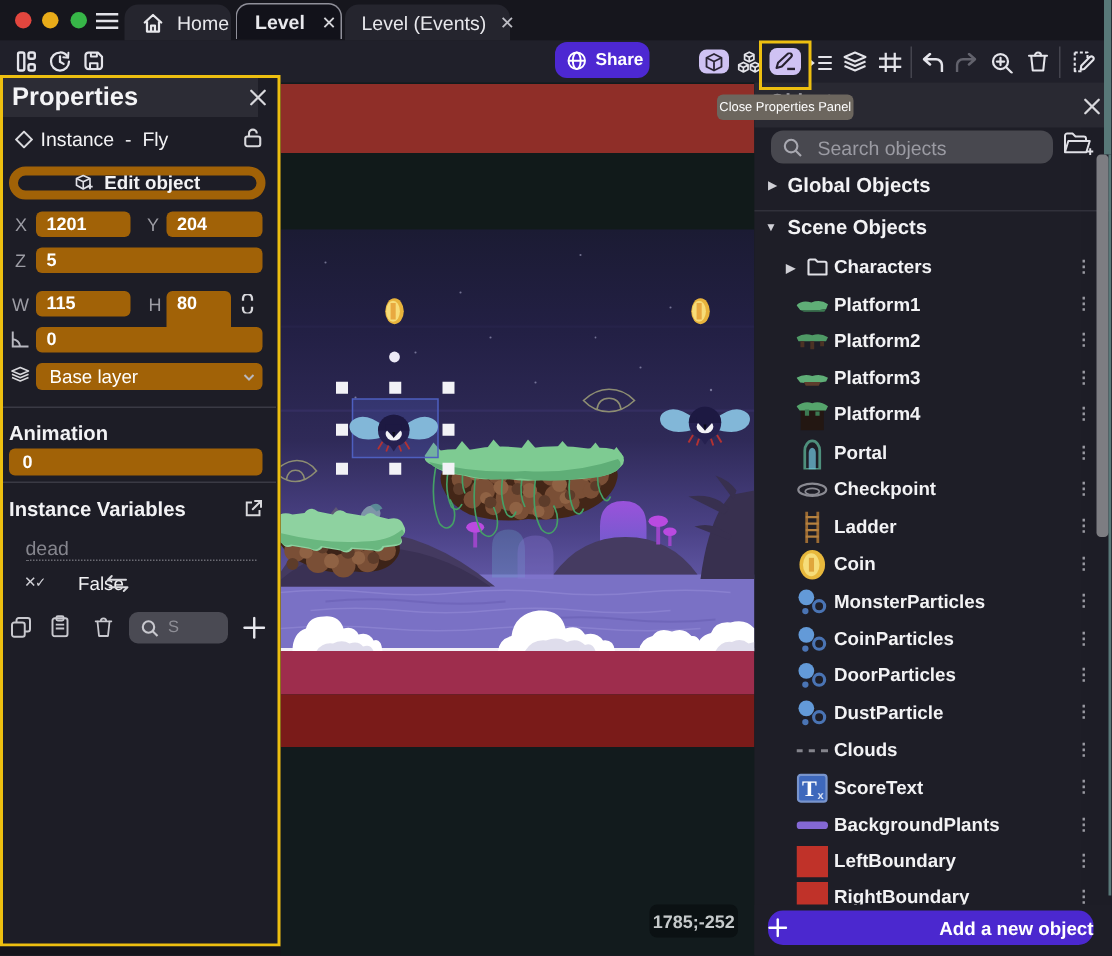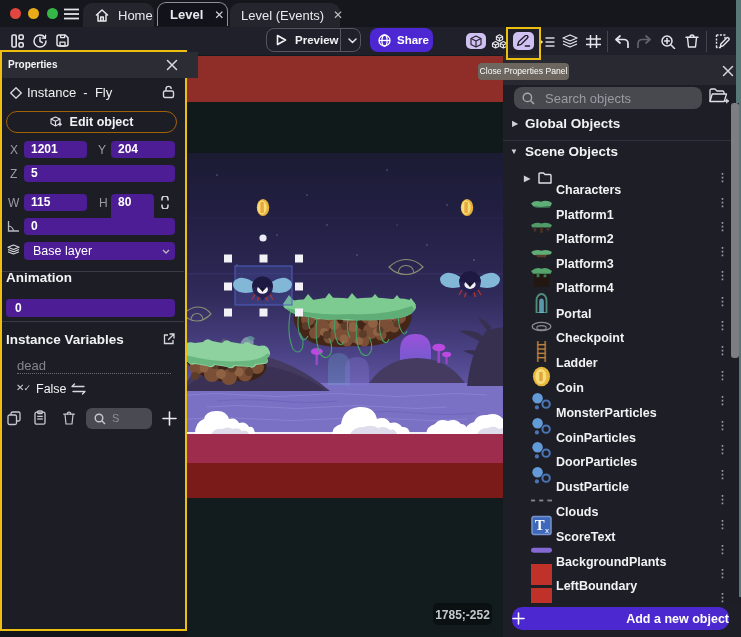--- a/index.html
+++ b/index.html
@@ -7,29 +7,29 @@
   .abs{position:absolute;}
   svg{display:block;}
   
   #tabbar{left:0;top:0;width:741px;height:27px;background:#16161d;padding-left:24px;}
   .dot{position:absolute;top:8px;width:11px;height:11px;border-radius:50%;}
   .tab{position:absolute;top:3px;height:24px;border-radius:9px 9px 0 0;display:flex;align-items:center;color:#e8e8ec;font-size:13px;}
   
   #toolbar{left:0;top:27px;width:741px;height:28px;background:#20202a;}
   
   #lpanel{left:0;top:50px;width:187px;height:581px;background:#1d1d26;border:2.5px solid #edbf10;box-sizing:border-box;}
-  #lphead{position:absolute;left:0;top:0;width:196px;height:26px;background:#2c2c35;color:#f4f4f6;font-weight:bold;font-size:10px;line-height:26px;}
-  .fld{position:absolute;background:#4c1d95;border-radius:4px;color:#fff;font-size:12px;font-weight:bold;line-height:17px;}
+  #lphead{position:absolute;left:0;top:0;width:170px;height:26px;background:#2c2c35;color:#f4f4f6;font-weight:bold;font-size:17px;line-height:26px;}
+  .fld{position:absolute;background:#a16207;border-radius:4px;color:#fff;font-size:12px;font-weight:bold;line-height:17px;}
   .flbl{position:absolute;color:#9c9ca4;font-size:12px;}
   .sep{position:absolute;left:0;width:182px;height:1px;background:#3a3a44;}
   
   #rpanel{left:503px;top:55px;width:218px;height:582px;background:#1e1e27;}
   #rphead{position:absolute;left:0;top:0;width:238px;height:30px;background:#292932;}
   .orow{position:absolute;left:0;width:238px;height:24px;color:#f2f2f4;font-size:12.5px;font-weight:bold;}
-  .orow .nm{position:absolute;left:53px;top:16px;}
+  .orow .nm{position:absolute;left:53px;top:4px;}
   .orow .ic{position:absolute;left:28px;top:1px;width:21px;height:21px;display:flex;align-items:center;justify-content:center;}
   .orow .dots{position:absolute;left:214px;top:4px;color:#9a9aa2;font-size:11px;}
   
   #tooltip{left:478px;top:63px;width:91px;height:17px;background:#6c665e;border-radius:4px;color:#fdfdfd;font-size:8.6px;line-height:17px;text-align:center;z-index:60;white-space:nowrap;}
   #tealstrip{left:736px;top:0;width:5px;height:103px;background:#587878;z-index:70;}
   #tealstrip2{left:739px;top:103px;width:2px;height:494px;background:#587878;z-index:70;}
 </style>
 </head>
 <body>
 
@@ -77,30 +77,20 @@
       </g>
     </svg>
     <svg class="abs" style="left:56px;top:7px" width="13" height="13" viewBox="0 0 13 13">
       <g fill="none" stroke="#e4e4ea" stroke-width="1.5" stroke-linejoin="round">
         <path d="M1 3 A2 2 0 0 1 3 1 H9.2 L12 3.8 V10 A2 2 0 0 1 10 12 H3 A2 2 0 0 1 1 10 Z"></path>
         <path d="M4 8.2 H9 V12 H4 Z" stroke-width="1.3"></path>
         <path d="M4.6 1 V3.6 H8.6 V1" stroke-width="1.3"></path>
       </g>
     </svg>
 
-    <div class="abs" style="left:266px;top:1px;width:95px;height:24px;border:1px solid #56565f;border-radius:8px;box-sizing:border-box;display:flex;align-items:center;color:#f2f2f4;">
-      <svg style="margin-left:9px" width="11" height="12" viewBox="0 0 11 12">
-        <path d="M1.5 1.5 L9.5 6 L1.5 10.5 Z" fill="none" stroke="#f2f2f4" stroke-width="1.6" stroke-linejoin="round"></path>
-      </svg>
-      <span style="margin-left:8px;font-size:11.5px;font-weight:bold;">Preview</span>
-      <div style="position:absolute;left:73px;top:0px;width:1px;height:22px;background:#56565f;"></div>
-      <svg style="position:absolute;left:81px;top:9px" width="9" height="6" viewBox="0 0 9 6">
-        <path d="M1 1 L4.5 4.5 L8 1" fill="none" stroke="#e4e4ea" stroke-width="1.5" stroke-linecap="round"></path>
-      </svg>
-    </div>
 
     <div class="abs" style="left:370px;top:1px;width:63px;height:24px;background:#4d28d2;border-radius:8px;display:flex;align-items:center;color:#fff;">
       <svg style="margin-left:8px" width="13" height="13" viewBox="0 0 13 13">
         <g fill="none" stroke="#fff" stroke-width="1.3">
           <circle cx="6.5" cy="6.5" r="5.5"></circle>
           <ellipse cx="6.5" cy="6.5" rx="2.6" ry="5.5"></ellipse>
           <line x1="1" y1="6.5" x2="12" y2="6.5"></line>
         </g>
       </svg>
       <span style="margin-left:6px;font-size:11.5px;font-weight:bold;">Share</span>
@@ -649,21 +639,21 @@
     <svg class="abs" style="left:8px;top:35px" width="12" height="12" viewBox="0 0 12 12">
       <rect x="2.3" y="2.3" width="7.4" height="7.4" fill="none" stroke="#d8d8dc" stroke-width="1.3" transform="rotate(45 6 6)"></rect>
     </svg>
     <div class="abs" style="left:25px;top:33px;font-size:13px;color:#f2f2f4;">Instance&nbsp; -&nbsp; Fly</div>
     <svg class="abs" style="left:160px;top:33px" width="13" height="14" viewBox="0 0 13 14">
       <g fill="none" stroke="#d8d8dc" stroke-width="1.4">
         <rect x="1.5" y="6" width="10" height="6.5" rx="1.5"></rect>
         <path d="M4 6 V4 A2.6 2.6 0 0 1 9.2 4"></path>
       </g>
     </svg>
-    <div class="abs" style="left:4px;top:59px;width:171px;height:22px;border:1px solid #a16207;border-radius:11px;box-sizing:border-box;display:flex;align-items:center;justify-content:center;color:#f2f2f4;">
+    <div class="abs" style="left:4px;top:59px;width:171px;height:22px;border:6px solid #a16207;border-radius:11px;box-sizing:border-box;display:flex;align-items:center;justify-content:center;color:#f2f2f4;">
       <svg width="13" height="12" viewBox="0 0 13 12">
         <g fill="none" stroke="#e0e0e6" stroke-width="1.1" stroke-linejoin="round">
           <path d="M5.5 1 L10 3 V7.5 L5.5 10 L1 7.5 V3 Z"></path>
           <path d="M1 3 L5.5 5.2 L10 3 M5.5 5.2 V10"></path>
           <path d="M8.2 8.4 l3.6 0 m-1.8 -1.8 l0 3.6" stroke-width="1.2"></path>
         </g>
       </svg>
       <span style="margin-left:7px;font-size:12.5px;font-weight:bold;">Edit object</span>
     </div>
     <div class="flbl" style="left:8px;top:91px;">X</div>
@@ -694,34 +684,34 @@
         <path d="M6.5 1 L12 3.3 L6.5 5.6 L1 3.3 Z"></path>
         <path d="M1 5.5 L6.5 7.8 L12 5.5"></path>
         <path d="M1 7.7 L6.5 10 L12 7.7"></path>
       </g>
     </svg>
     <div class="fld" style="left:22px;top:190px;width:151px;height:18px;font-weight:normal;font-size:12.5px;line-height:18px;"><span style="margin-left:9px;">Base layer</span></div>
     <svg class="abs" style="left:160px;top:197px" width="8" height="5" viewBox="0 0 8 5">
       <path d="M1 1 L4 4 L7 1" fill="none" stroke="#b8b8c0" stroke-width="1.3"></path>
     </svg>
     <div class="sep" style="top:219px;"></div>
-    <div class="abs" style="left:4px;top:218px;font-size:13.5px;font-weight:bold;color:#f2f2f4;">Animation</div>
+    <div class="abs" style="left:4px;top:229px;font-size:13.5px;font-weight:bold;color:#f2f2f4;">Animation</div>
     <div class="fld" style="left:4px;top:247px;width:169px;height:18px;line-height:18px;"><span style="margin-left:9px;">0</span></div>
     <div class="sep" style="top:269px;"></div>
     <div class="abs" style="left:4px;top:280px;font-size:13.5px;font-weight:bold;color:#f2f2f4;">Instance Variables</div>
     <svg class="abs" style="left:161px;top:281px" width="12" height="12" viewBox="0 0 12 12">
       <g fill="none" stroke="#d8d8dc" stroke-width="1.3">
         <path d="M5 2 H1.5 V10.5 H10 V7"></path>
         <path d="M7 1 H11 V5 M11 1 L5.5 6.5" stroke-linecap="round"></path>
       </g>
     </svg>
     <div class="abs" style="left:15px;top:306px;font-size:13px;color:#85858d;">dead</div>
     <div class="abs" style="left:15px;top:321px;width:154px;border-top:1px dotted #6a6a72;"></div>
     <div class="abs" style="left:14px;top:330px;font-size:10px;color:#d0d0d6;letter-spacing:-1px;">✕<span style="font-size:9px;">✓</span></div>
-    <div class="abs" style="left:34px;top:330px;font-size:12.5px;color:#f2f2f4;">False</div>
+    <div class="abs" style="left:50px;top:330px;font-size:12.5px;color:#f2f2f4;">False</div>
     <svg class="abs" style="left:69px;top:331px" width="15" height="12" viewBox="0 0 15 12">
       <g fill="none" stroke="#d8d8dc" stroke-width="1.3" stroke-linecap="round" stroke-linejoin="round">
         <path d="M3.5 1 L1 3.5 H13"></path>
         <path d="M11.5 11 L14 8.5 H2"></path>
       </g>
     </svg>
 
     <svg class="abs" style="left:5px;top:359px" width="14" height="15" viewBox="0 0 14 15">
       <g fill="none" stroke="#c8c8ce" stroke-width="1.3">
         <rect x="1" y="4" width="8.5" height="9.5" rx="1.5"></rect>

